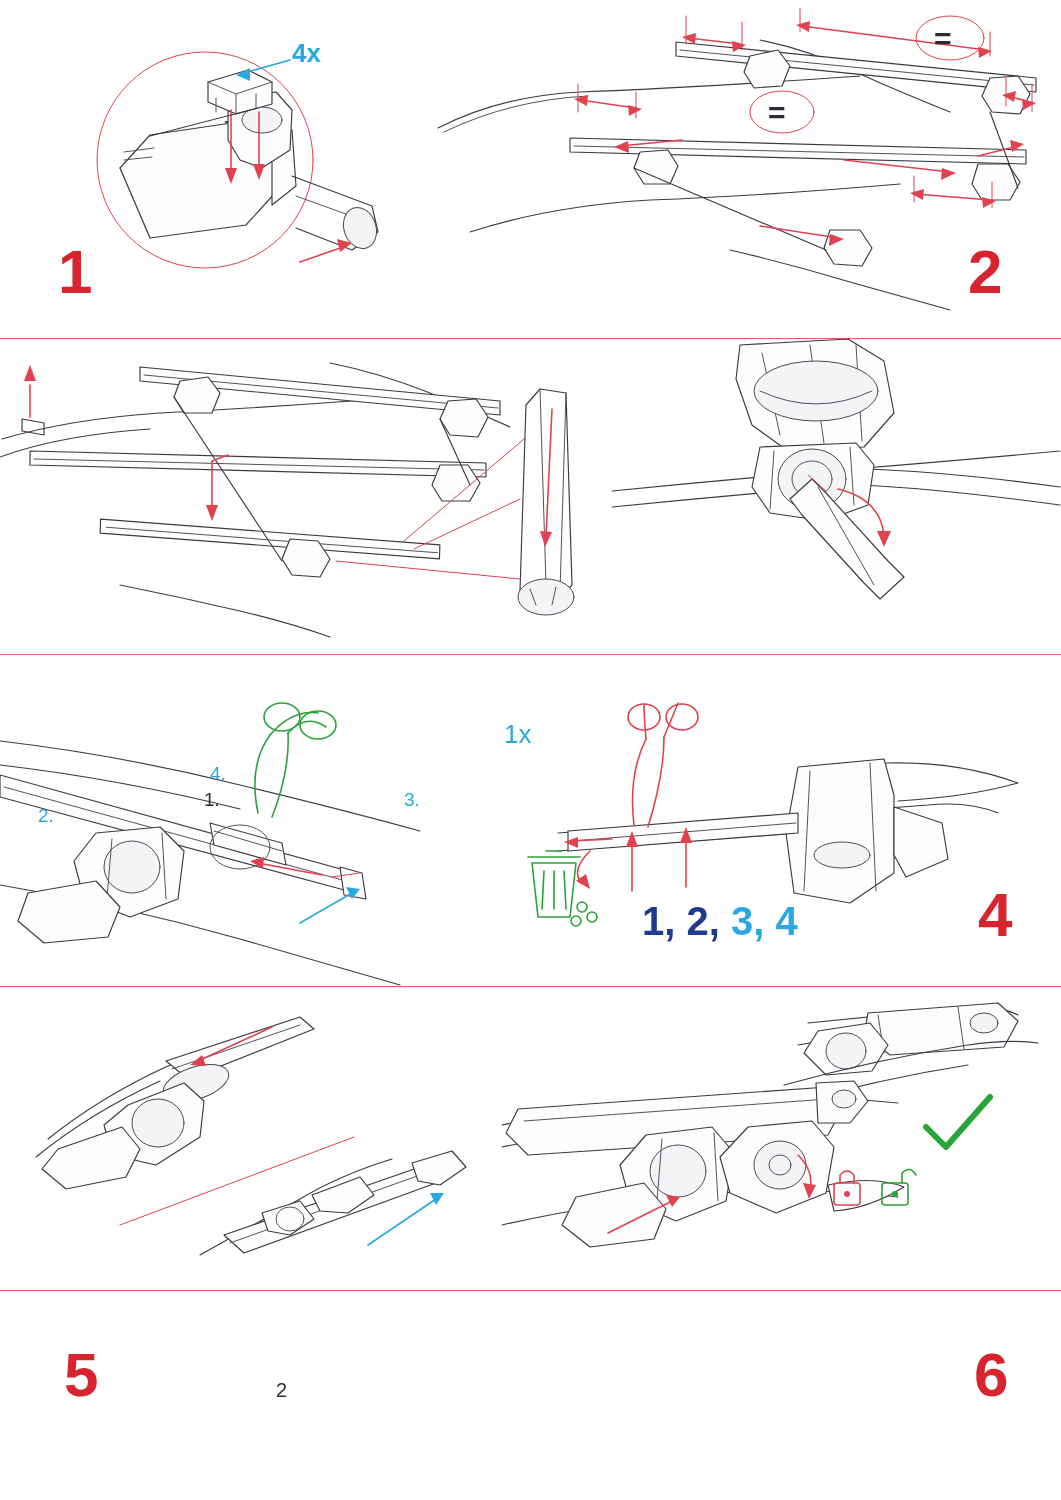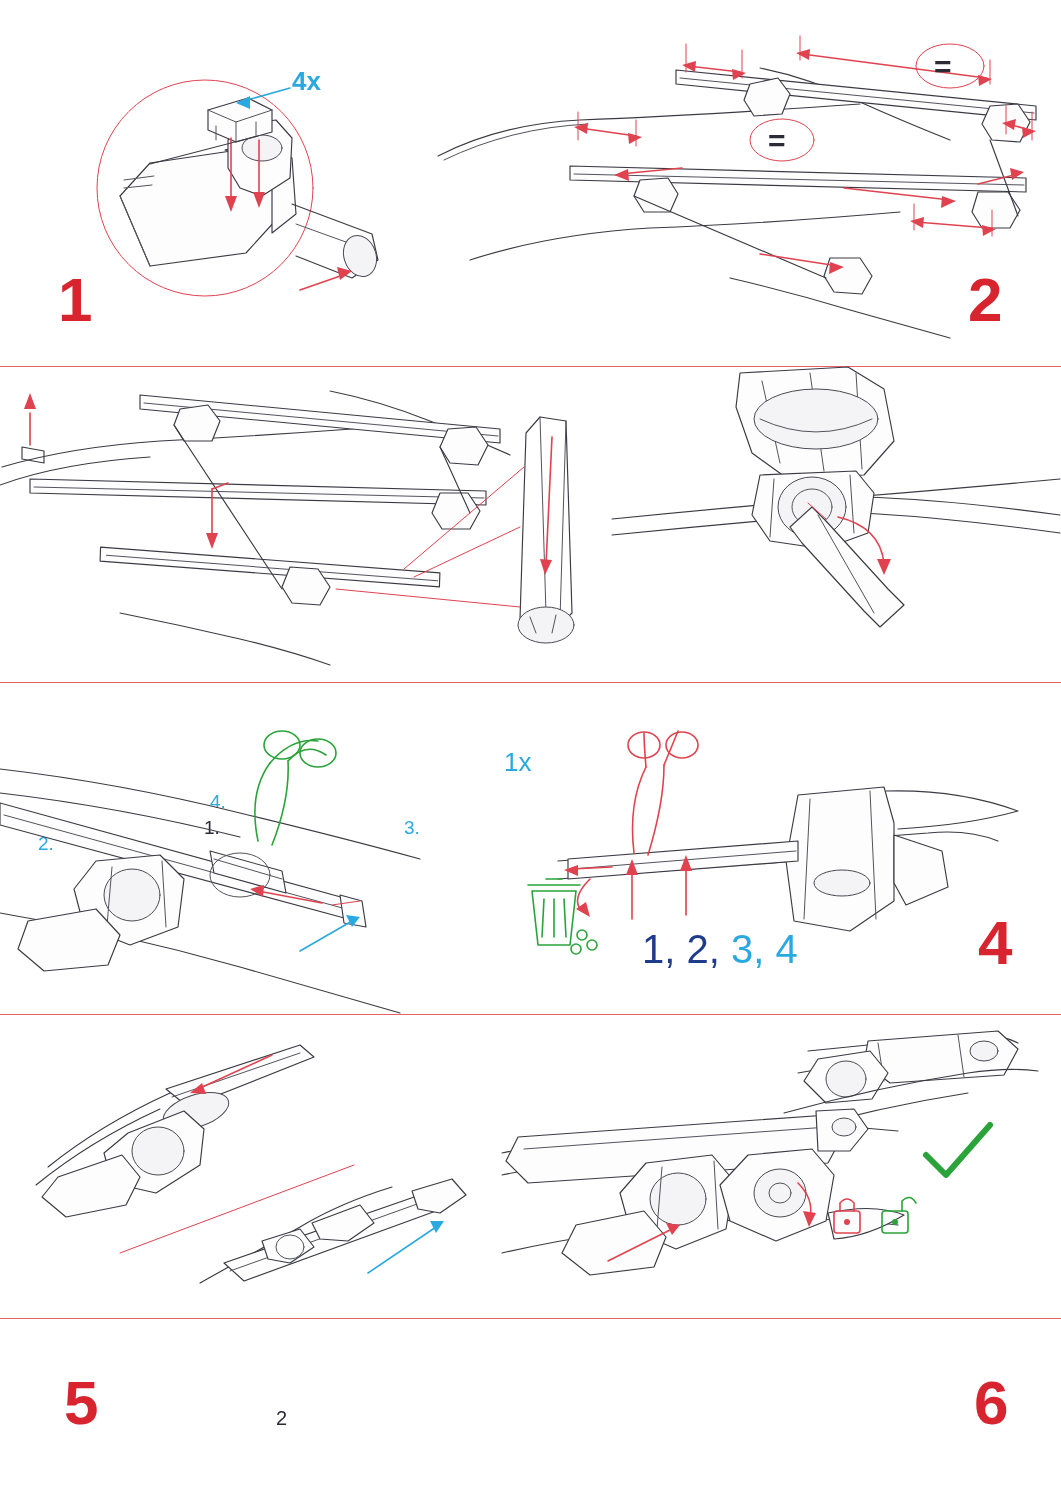--- a/index.html
+++ b/index.html
@@ -1,17 +1,17 @@
 <!DOCTYPE html>
 <html><head>
 <meta charset="utf-8">
 <style>
   html,body{margin:0;padding:0;background:#ffffff;}
   body{width:1061px;height:1500px;font-family:"Liberation Sans",sans-serif;color:#1a1a2e;overflow:hidden;position:relative;}
-  .sheet{position:absolute;inset:0;margin-top:28px;}
+  .sheet{position:absolute;inset:0;}
   .hline{position:absolute;left:0;width:1061px;height:1px;background:#e8606a;}
   .panel{position:absolute;box-sizing:border-box;}
   .stepnum{position:absolute;font-family:"Liberation Sans",sans-serif;font-weight:bold;color:#d8242f;font-size:62px;line-height:56px;letter-spacing:2px;}
   .label{position:absolute;font-size:19px;}
   .cyan{color:#29a9e0;}
   .blue{color:#1f3b8c;}
   .dark{color:#2b2b35;}
   svg{display:block;overflow:visible;}
   .ln{fill:none;stroke:#3a3a44;stroke-width:1.15;stroke-linejoin:round;stroke-linecap:round;}
   .ln2{fill:none;stroke:#53535d;stroke-width:1;stroke-linejoin:round;stroke-linecap:round;}
@@ -20,21 +20,21 @@
   .rl{fill:none;stroke:#e0434f;stroke-width:1.6;stroke-linecap:round;stroke-linejoin:round;}
   .rlt{fill:none;stroke:#e0434f;stroke-width:1;stroke-linecap:round;}
   .rf{fill:#e0434f;}
   .cl{fill:none;stroke:#29a9e0;stroke-width:1.6;stroke-linecap:round;}
   .cf{fill:#29a9e0;}
   .gl{fill:none;stroke:#2aa33a;stroke-width:1.6;stroke-linecap:round;stroke-linejoin:round;}
   .gf{fill:#2aa33a;}
 
   
   .footer{position:absolute;left:0;top:1290px;width:1061px;height:210px;}
-  .num1234{position:absolute;font-size:40px;font-weight:normal;}
+  .num1234{position:absolute;font-size:40px;font-weight:bold;}
 </style>
 </head>
 <body>
 
 <div class="sheet">
 
   <div class="hline" style="top:338px"></div>
   <div class="hline" style="top:654px"></div>
   <div class="hline" style="top:986px"></div>
   <div class="hline" style="top:1290px"></div>

